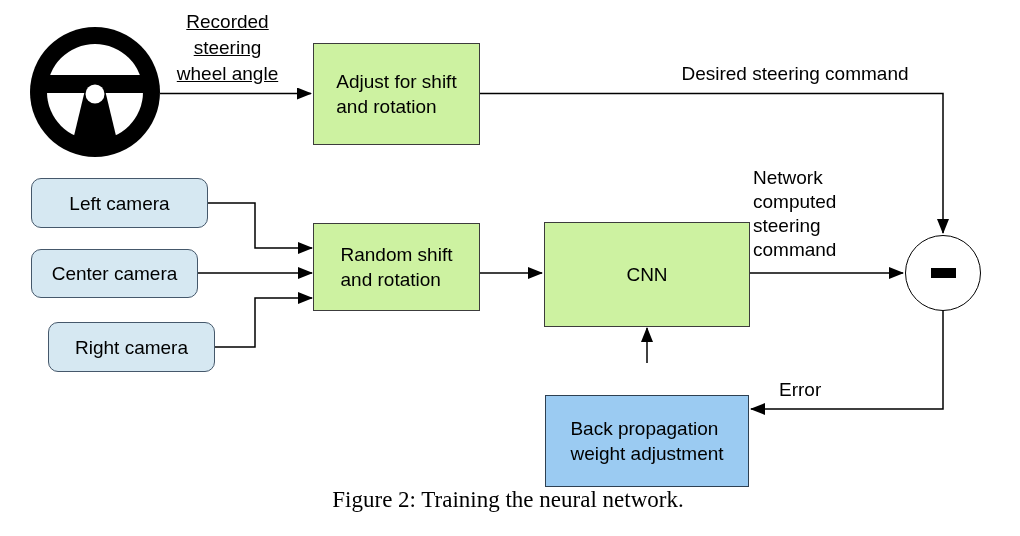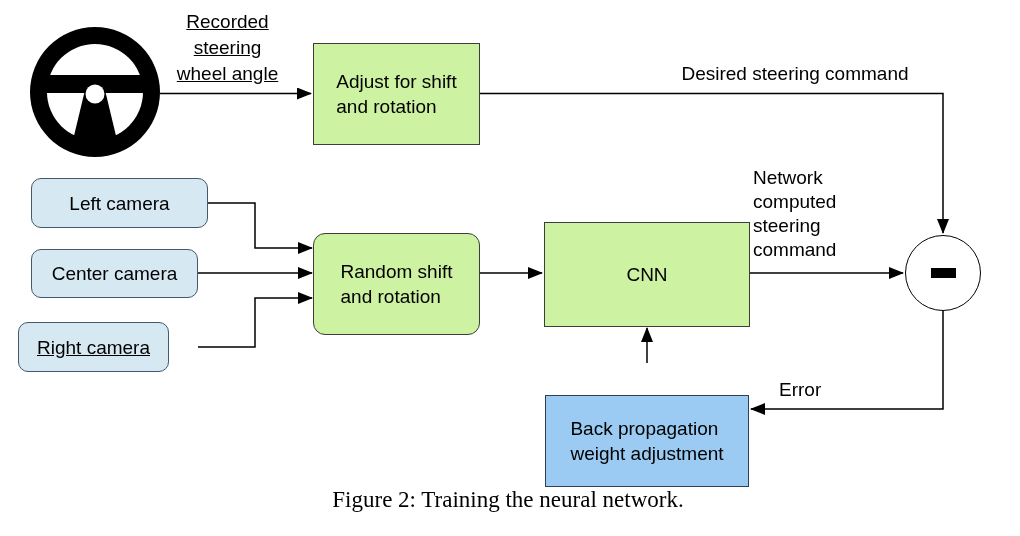--- a/index.html
+++ b/index.html
@@ -119,29 +119,29 @@
   <svg class="wheel" width="140" height="140" viewBox="-70 -70 140 140" xmlns="http://www.w3.org/2000/svg">
     <circle r="65" fill="#000"></circle>
     <circle r="48" fill="#fff"></circle>
     <rect x="-48" y="-17" width="96" height="18" fill="#000"></rect>
     <path d="M -10,-2 L 10,-2 L 22,48 L -22,48 Z" fill="#000"></path>
     <circle cy="2" r="9.5" fill="#fff"></circle>
   </svg>
 
   <div class="box process" style="left:313px; top:43px; width:167px; height:102px;">Adjust for shift
 and rotation</div>
-  <div class="box process" style="left:313px; top:233px; width:167px; height:102px;border-radius:12px;">Random shift
+  <div class="box process" style="left:313px; top:223px; width:167px; height:88px;">Random shift
 and rotation</div>
   <div class="box process" style="left:544px; top:222px; width:206px; height:105px;">CNN</div>
   <div class="box backprop" style="left:545px; top:363px; width:204px; height:92px;">Back propagation
 weight adjustment</div>
 
   <div class="box camera" style="left:31px; top:178px; width:177px; height:50px;">Left camera</div>
   <div class="box camera" style="left:31px; top:249px; width:167px; height:49px;">Center camera</div>
-  <div class="box camera" style="left:18px; top:322px; width:151px; height:50px;text-decoration:underline;">Right camera</div>
+  <div class="box camera" style="left:48px; top:322px; width:167px; height:50px;">Right camera</div>
 
   <div class="comparator">
     <div class="minus-bar"></div>
   </div>
 
   <div class="label" style="left:150px; top:9px; width:155px; text-align:center; line-height:26px;text-decoration:underline;">Recorded
 steering
 wheel angle</div>
   <div class="label" style="left:650px; top:61px; width:290px; text-align:center;">Desired steering command</div>
   <div class="label" style="left:753px; top:166px; line-height:24px;">Network

